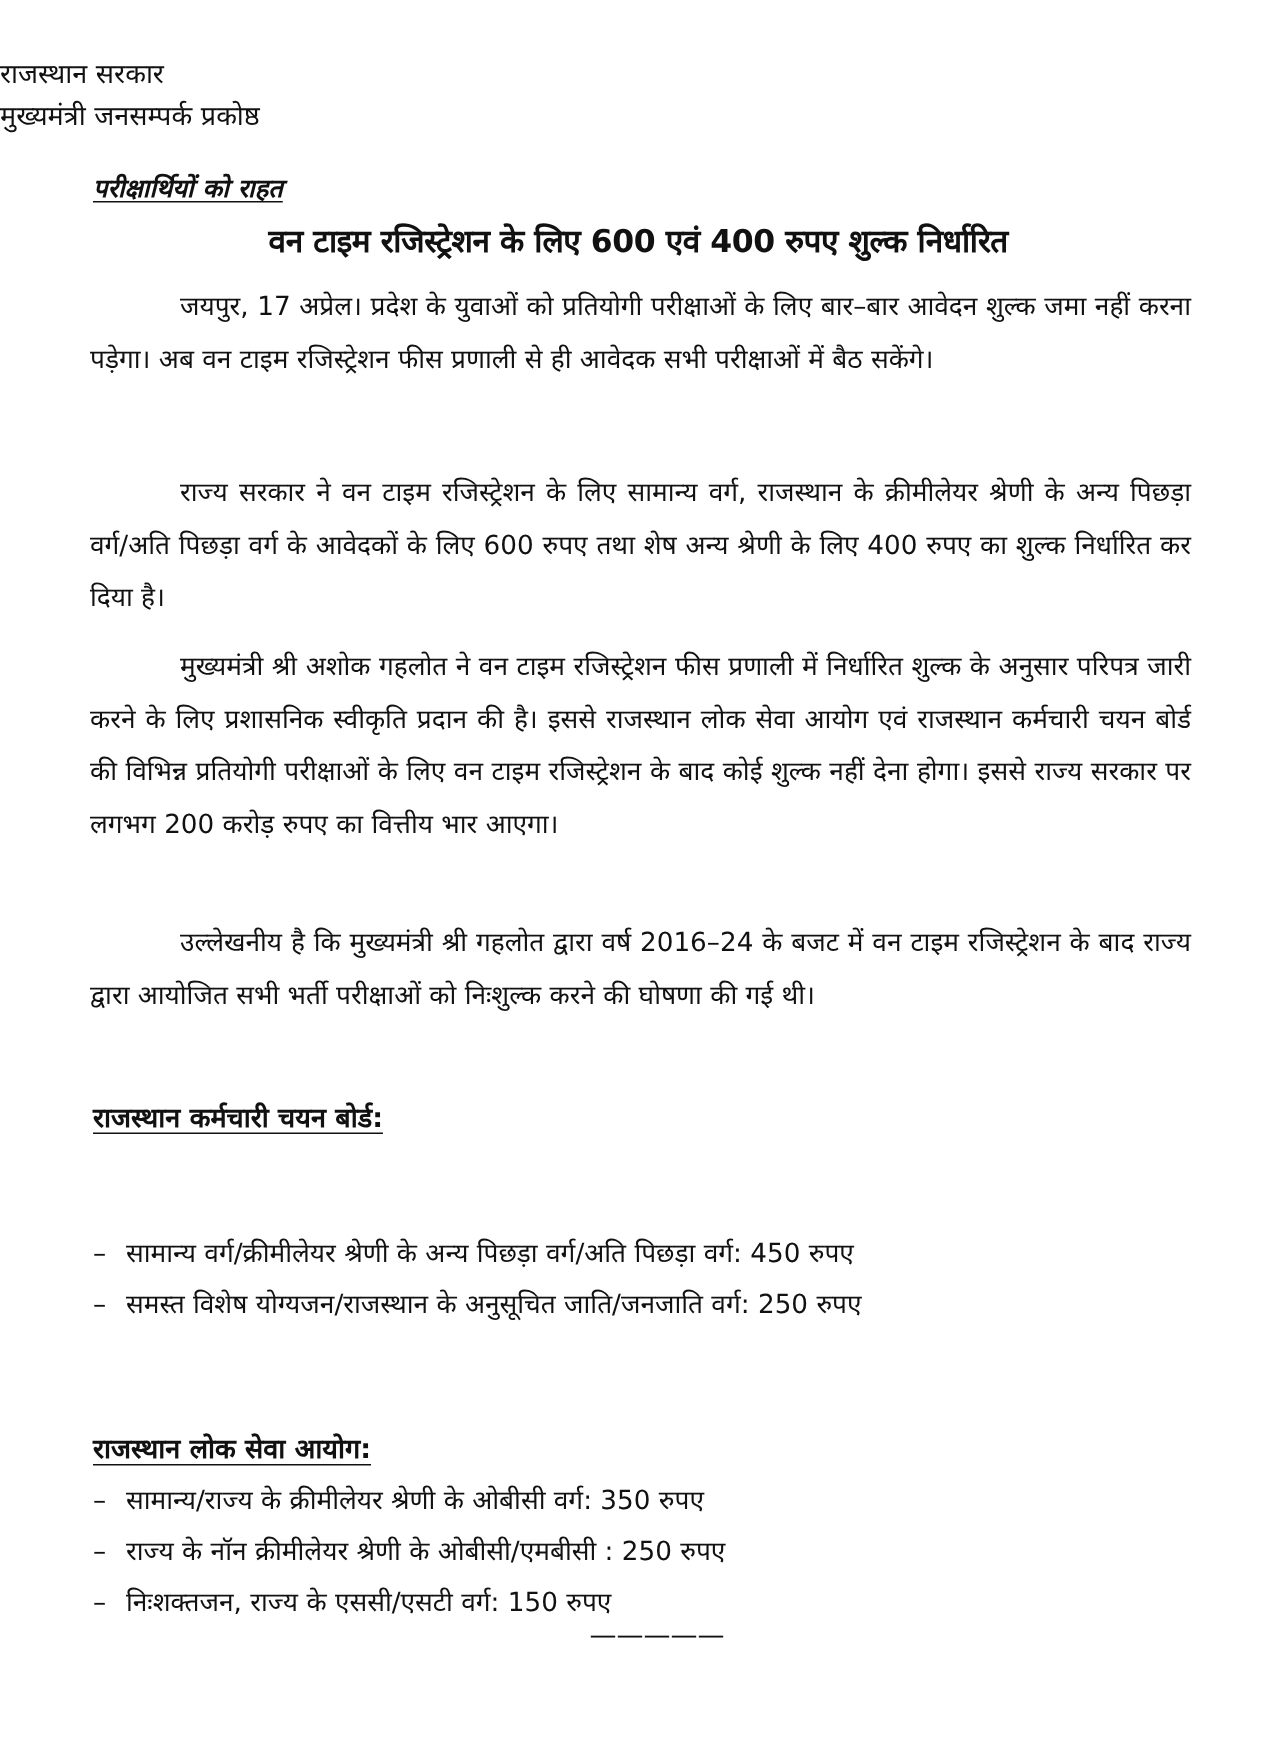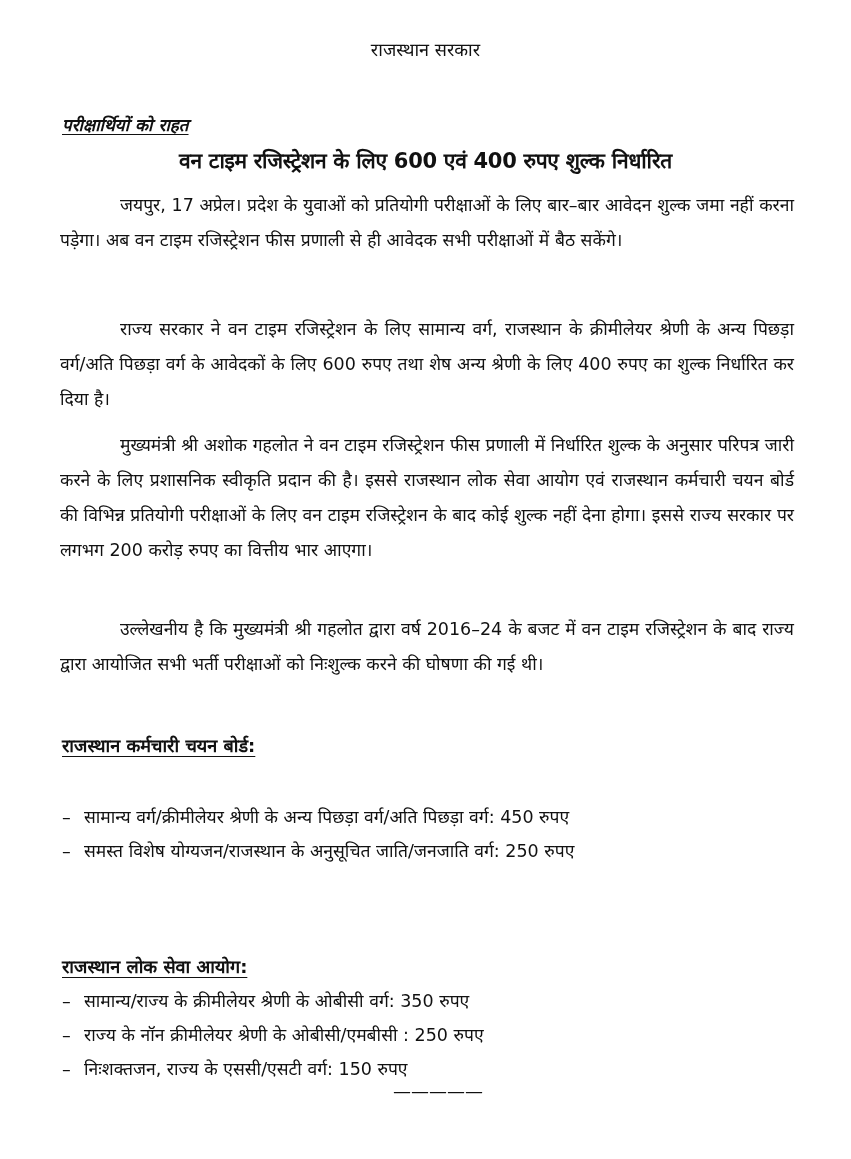--- a/index.html
+++ b/index.html
@@ -19,21 +19,21 @@
       position: absolute;
       left: 0;
       top: 0;
       width: 851px;
       height: 1159px;
     }
     .header-line {
       position: absolute;
       left: 0;
       width: 851px;
-      text-align: center;
+      text-align: left;
       font-size: 18px;
       line-height: 24px;
       font-weight: normal;
     }
     .kicker {
       position: absolute;
       left: 62px;
       top: 113px;
       font-size: 17px;
       font-style: italic;
@@ -104,33 +104,34 @@
       font-size: 18px;
       letter-spacing: 0;
     }
   </style>
 </head>
 <body>
 
 <div class="page">
 
   <div class="header-line" style="top:38px;">राजस्थान सरकार</div>
+  <div class="header-line" style="top:66px;">मुख्यमंत्री जनसम्पर्क प्रकोष्ठ</div>
 
   <div class="kicker">परीक्षार्थियों को राहत</div>
 
   <div class="headline">वन टाइम रजिस्ट्रेशन के लिए 600 एवं 400 रुपए शुल्क निर्धारित</div>
 
   <p class="para" style="top:188px; margin:0;">जयपुर, 17 अप्रेल। प्रदेश के युवाओं को प्रतियोगी परीक्षाओं के लिए बार–बार आवेदन शुल्क जमा नहीं करना पड़ेगा। अब वन टाइम रजिस्ट्रेशन फीस प्रणाली से ही आवेदक सभी परीक्षाओं में बैठ सकेंगे।</p>
   <p class="para" style="top:312px; margin:0;">राज्य सरकार ने वन टाइम रजिस्ट्रेशन के लिए सामान्य वर्ग, राजस्थान के क्रीमीलेयर श्रेणी के अन्य पिछड़ा वर्ग/अति पिछड़ा वर्ग के आवेदकों के लिए 600 रुपए तथा शेष अन्य श्रेणी के लिए 400 रुपए का शुल्क निर्धारित कर दिया है।</p>
   <p class="para" style="top:428px; margin:0;">मुख्यमंत्री श्री अशोक गहलोत ने वन टाइम रजिस्ट्रेशन फीस प्रणाली में निर्धारित शुल्क के अनुसार परिपत्र जारी करने के लिए प्रशासनिक स्वीकृति प्रदान की है। इससे राजस्थान लोक सेवा आयोग एवं राजस्थान कर्मचारी चयन बोर्ड की विभिन्न प्रतियोगी परीक्षाओं के लिए वन टाइम रजिस्ट्रेशन के बाद कोई शुल्क नहीं देना होगा। इससे राज्य सरकार पर लगभग 200 करोड़ रुपए का वित्तीय भार आएगा।</p>
   <p class="para" style="top:612px; margin:0;">उल्लेखनीय है कि मुख्यमंत्री श्री गहलोत द्वारा वर्ष 2016–24 के बजट में वन टाइम रजिस्ट्रेशन के बाद राज्य द्वारा आयोजित सभी भर्ती परीक्षाओं को निःशुल्क करने की घोषणा की गई थी।</p>
 
 
   <div class="sub-head" style="top:732px;">राजस्थान कर्मचारी चयन बोर्ड:</div>
-  <ul class="fee-list" style="top:800px;">
+  <ul class="fee-list" style="top:819px;">
     <li class="fee-item">
       <span class="dash">–</span><span>सामान्य वर्ग/क्रीमीलेयर श्रेणी के अन्य पिछड़ा वर्ग/अति पिछड़ा वर्ग: 450 रुपए</span>
     </li>
     <li class="fee-item">
       <span class="dash">–</span><span>समस्त विशेष योग्यजन/राजस्थान के अनुसूचित जाति/जनजाति वर्ग: 250 रुपए</span>
     </li>
   </ul>
 
   <div class="sub-head" style="top:953px;">राजस्थान लोक सेवा आयोग:</div>
   <ul class="fee-list" style="top:984px;">

